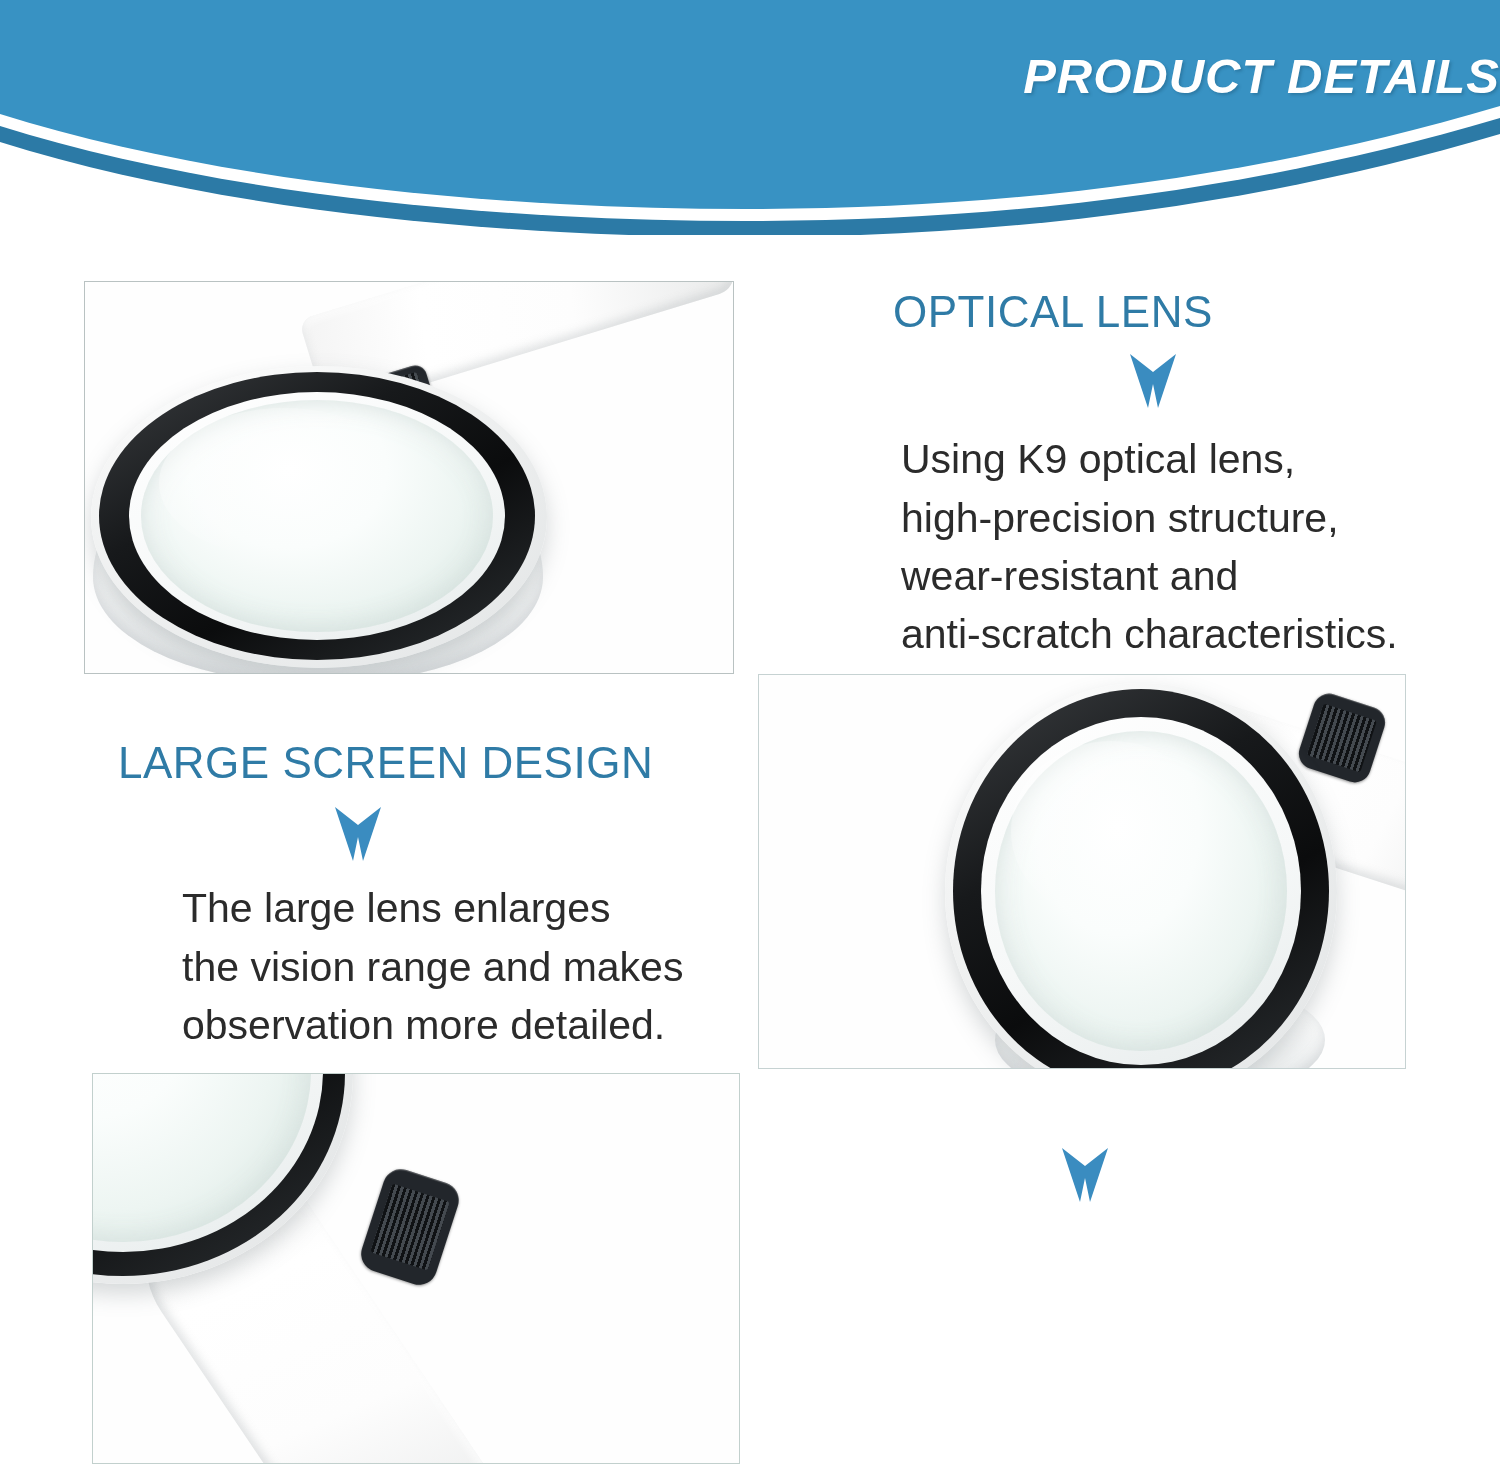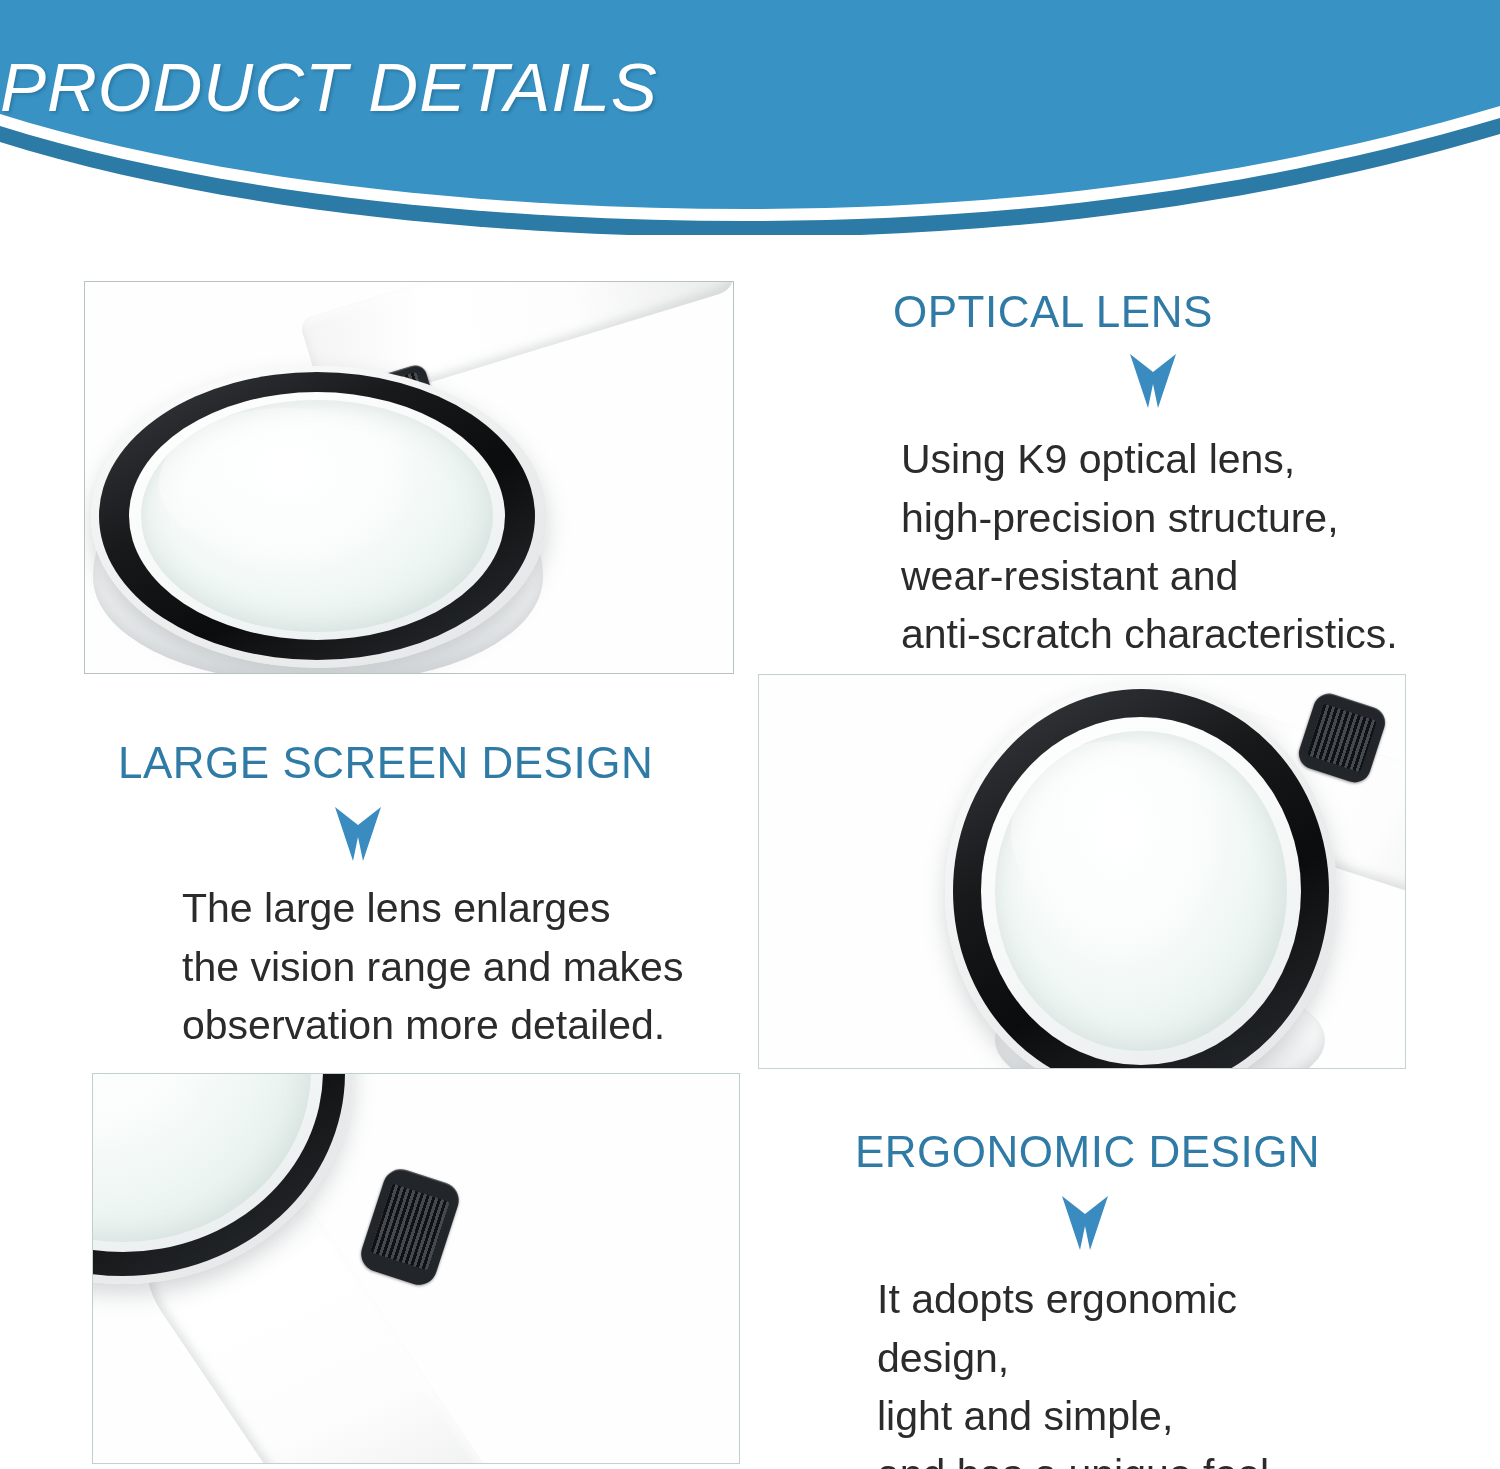--- a/index.html
+++ b/index.html
@@ -29,23 +29,23 @@
     left: 0; top: 0;
     width: 1500px;
     height: 235px;
     display: block;
   }
   .banner-title {
     position: absolute;
     left: 0;
     top: 48px;
     width: 1500px;
-    text-align: left;
-    font-size: 69px;
-    font-weight: normal;
+    text-align: right;
+    font-size: 49px;
+    font-weight: bold;
     font-style: italic;
     letter-spacing: 1px;
     color: #ffffff;
     text-shadow: 2px 2px 3px rgba(20,70,100,0.30);
     white-space: nowrap;
     user-select: none;
   }
 
   
   .photo-panel {
@@ -270,22 +270,18 @@
     <svg class="arrow-svg" width="52" height="62" viewBox="0 0 52 62">
       <path d="M3 4 L26 22 L49 4 L31 58 L26 34 L21 58 Z" fill="#3a8cc0"></path>
     </svg>
   </div>
   <div class="feature-body">The large lens enlarges
 the vision range and makes
 observation more detailed.</div>
 </div>
 
 <div class="feature f-ergo">
-  <div class="feature-title">ERGONOMIC DESIGN</div>
   <div class="arrow-wrap">
     <svg class="arrow-svg" width="52" height="62" viewBox="0 0 52 62">
       <path d="M3 4 L26 22 L49 4 L31 58 L26 34 L21 58 Z" fill="#3a8cc0"></path>
     </svg>
   </div>
-  <div class="feature-body">It adopts ergonomic design,
-light and simple,
-and has a unique feel.</div>
 </div>
 
 </body></html>

